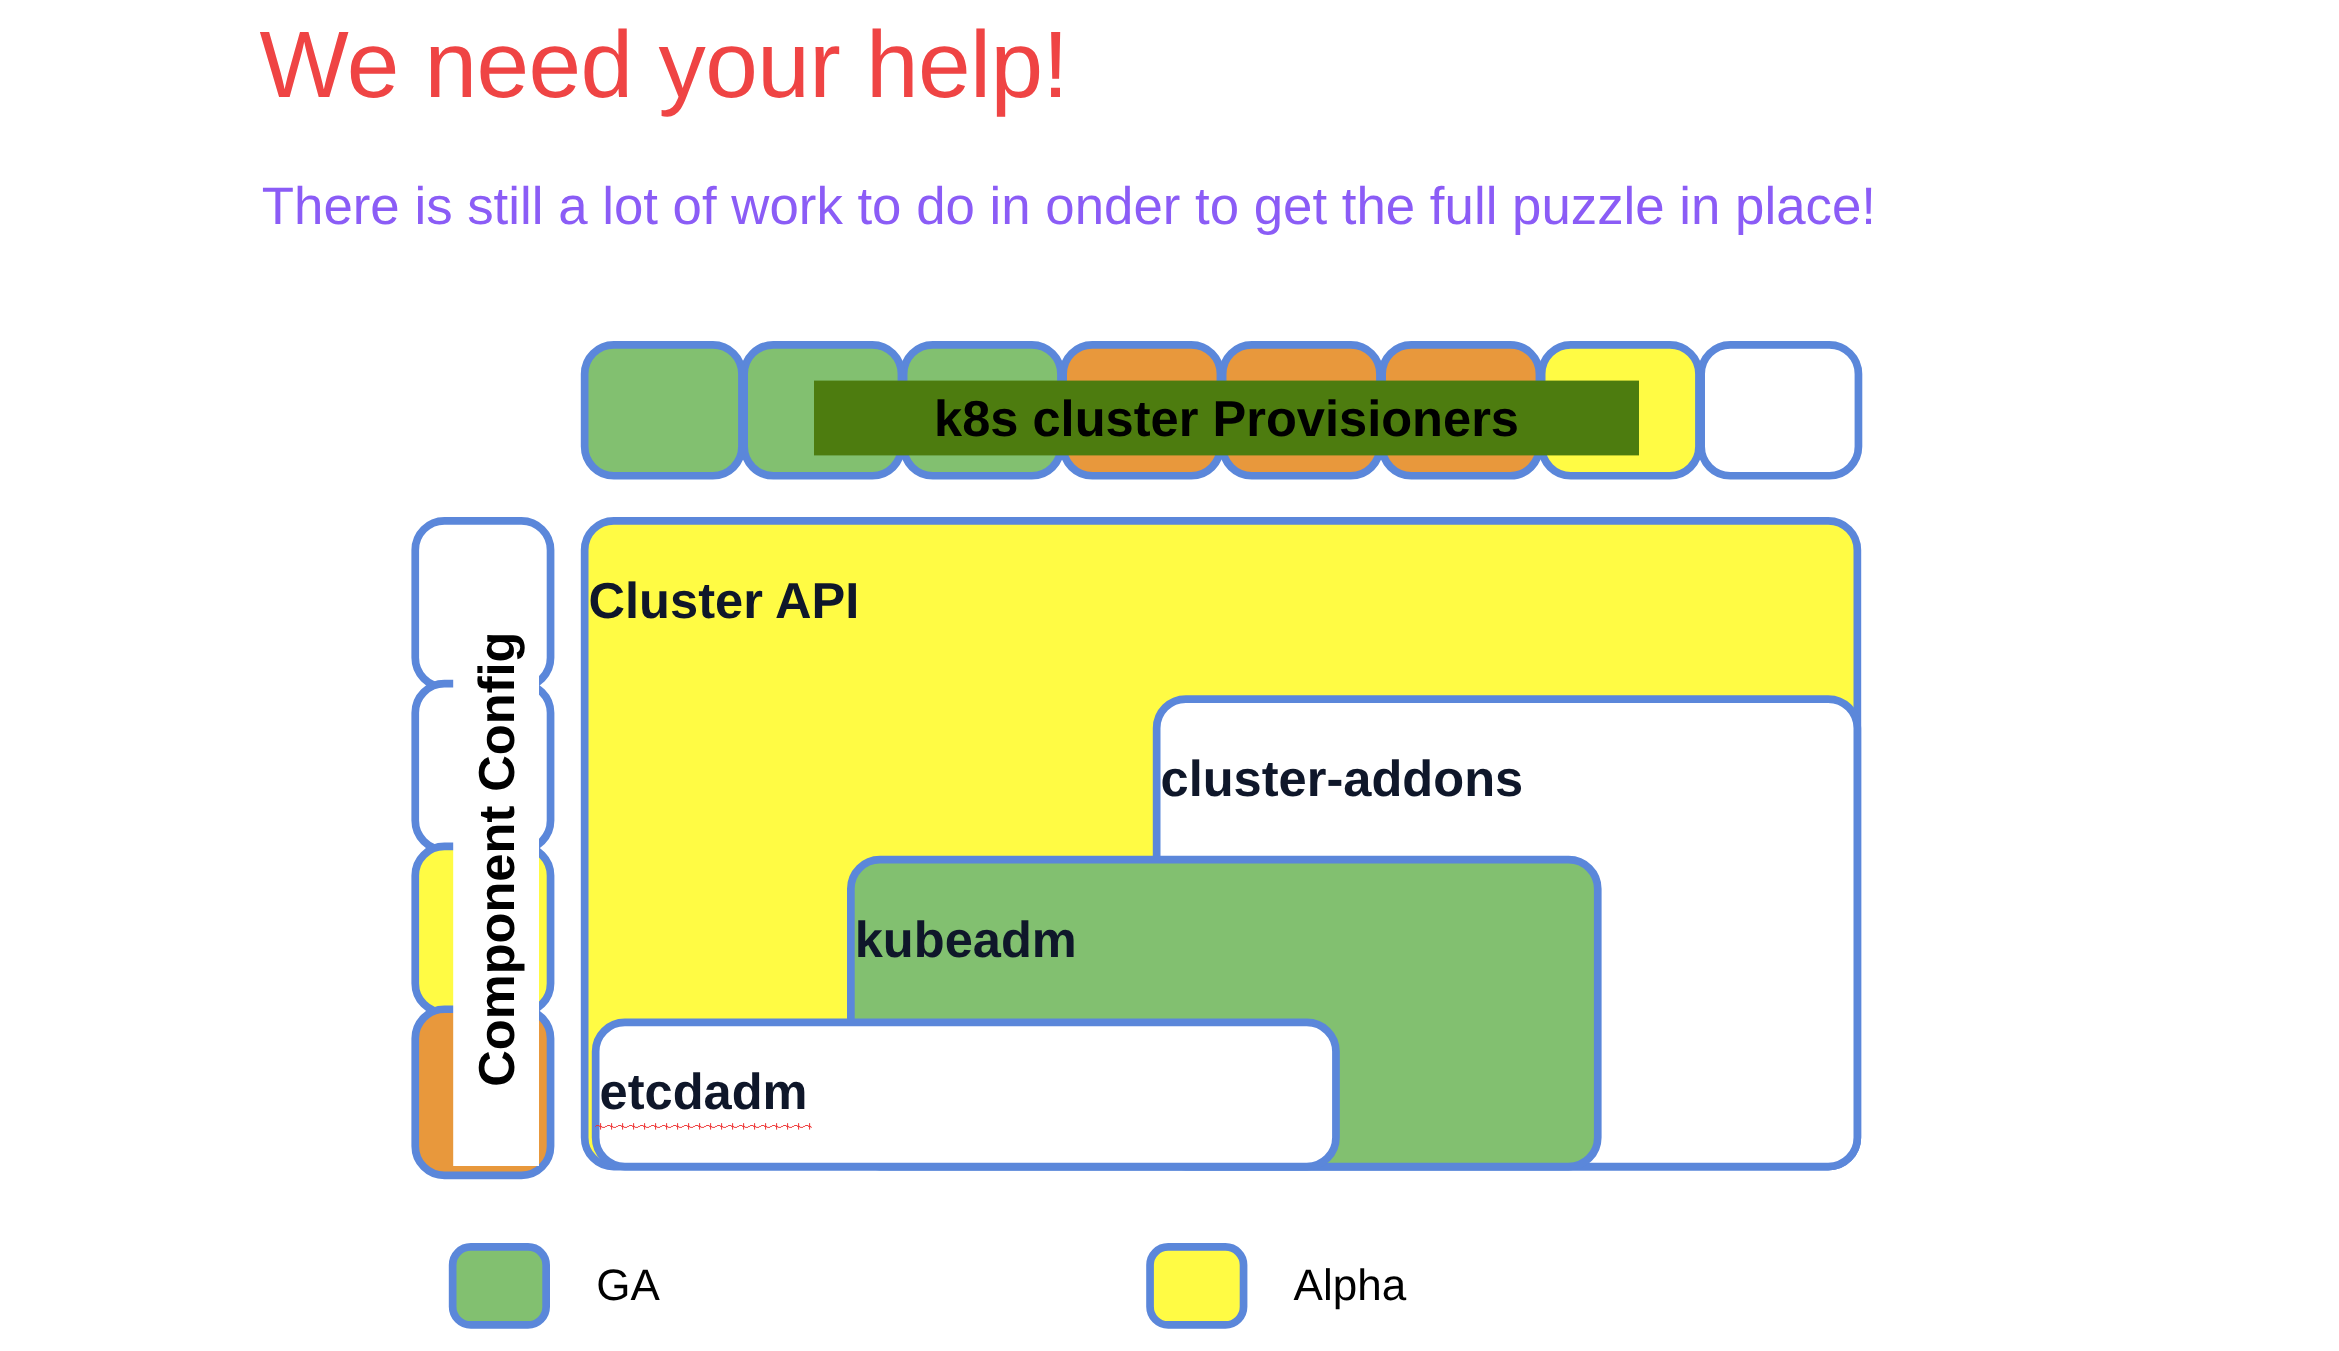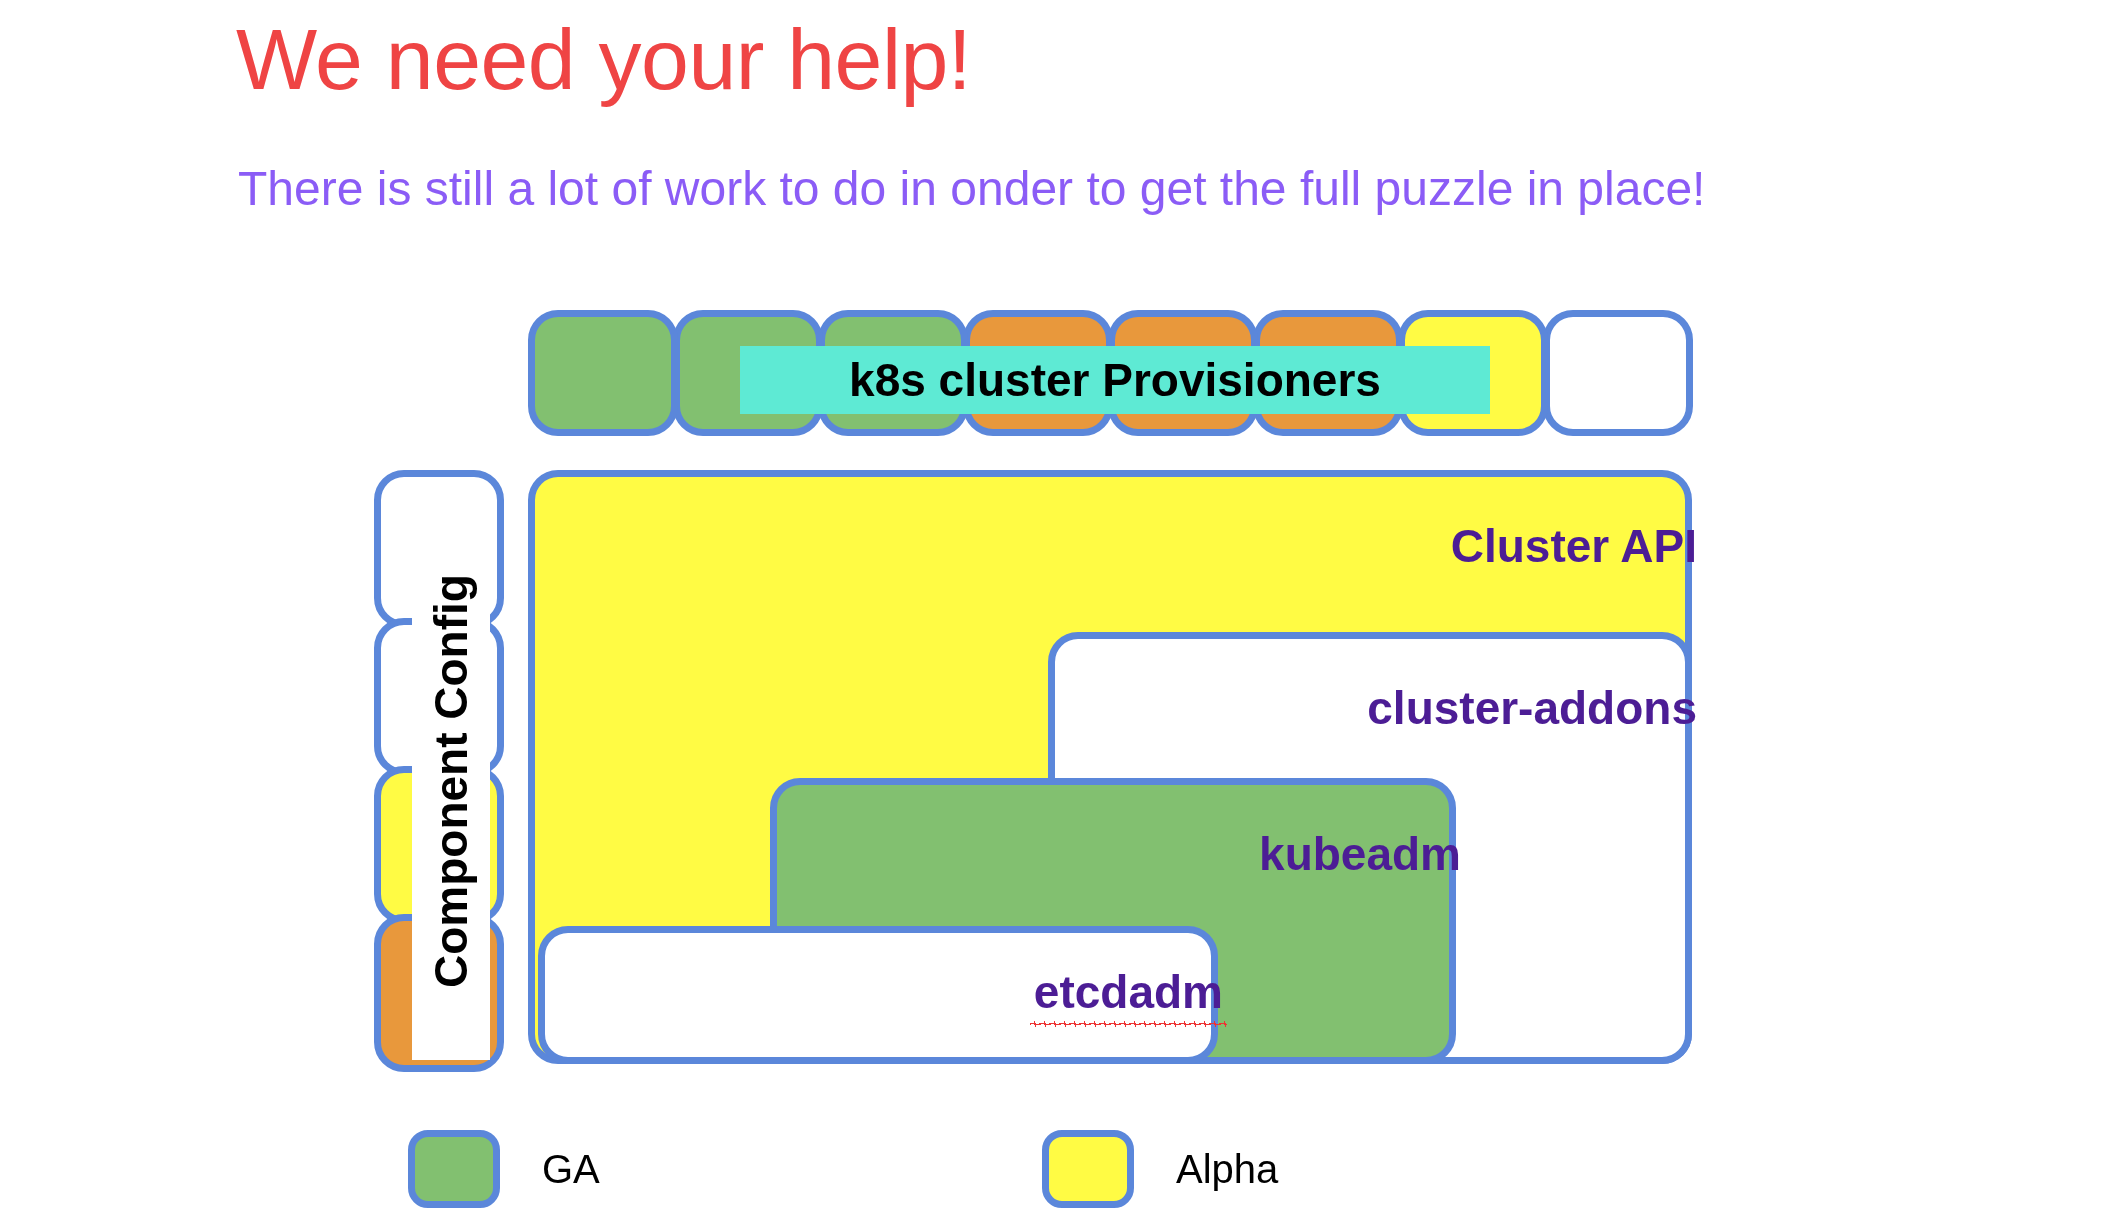--- a/index.html
+++ b/index.html
@@ -57,21 +57,21 @@
   #provisioner-row {
     position: absolute;
     left: 0; top: 0;
     width: 2126px; height: 1228px;
     pointer-events: none;
   }
   #provisioner-row .pbox { pointer-events: auto; }
 
   .prov-label {
     position: absolute;
-    background: #5eead4;
+    background: #4d7c0f;
     display: flex;
     align-items: center;
     justify-content: center;
     font-size: 46px;
     font-weight: bold;
     color: #000;
     white-space: nowrap;
     z-index: 40;
   }
 
@@ -89,26 +89,25 @@
     writing-mode: vertical-rl;
     transform: rotate(180deg);
     z-index: 40;
   }
 
   
   .box-title {
     position: absolute;
     left: 0;
     width: 100%;
-    text-align: right;
+    text-align: left;
     font-size: 46px;
     font-weight: bold;
-    color: #4c1d95;
-    white-space: nowrap;
-    padding-left: 12px;
+    color: #0f172a;
+    white-space: nowrap;
   }
   .spellcheck {
     position: relative;
     display: inline-block;
     padding-bottom: 6px;
   }
   .spellcheck::after {
     content: "";
     position: absolute;
     left: -4px;

